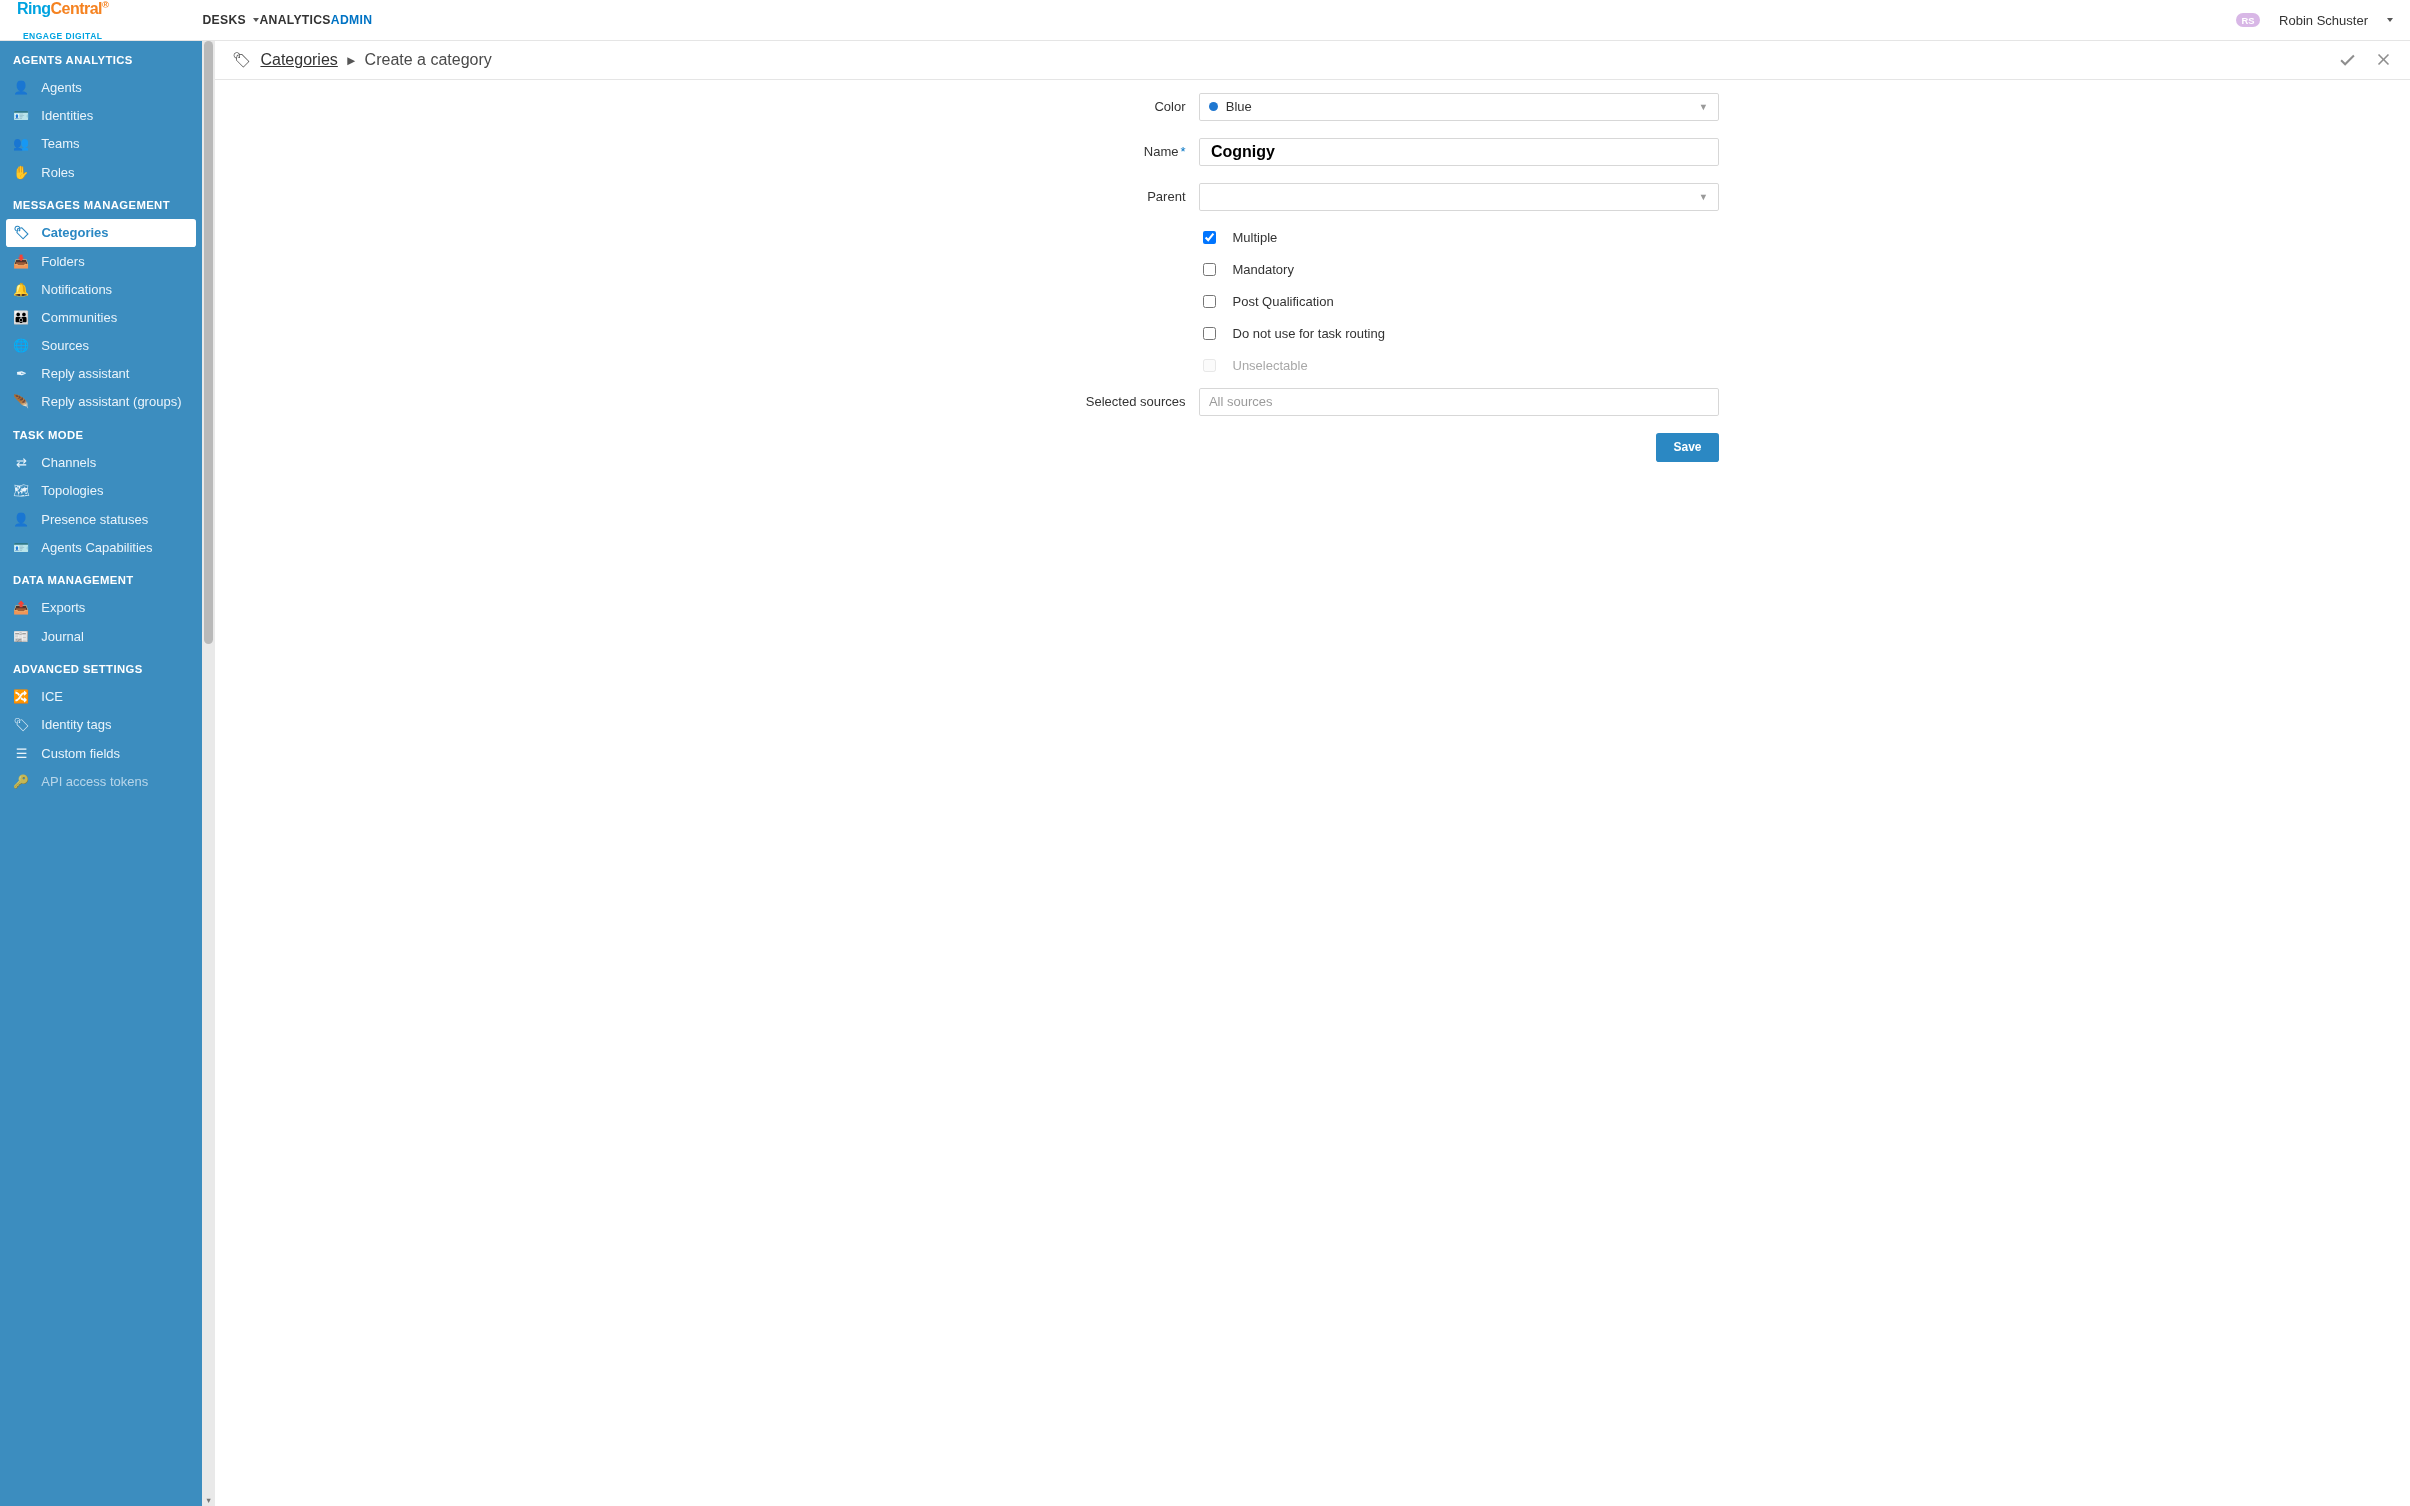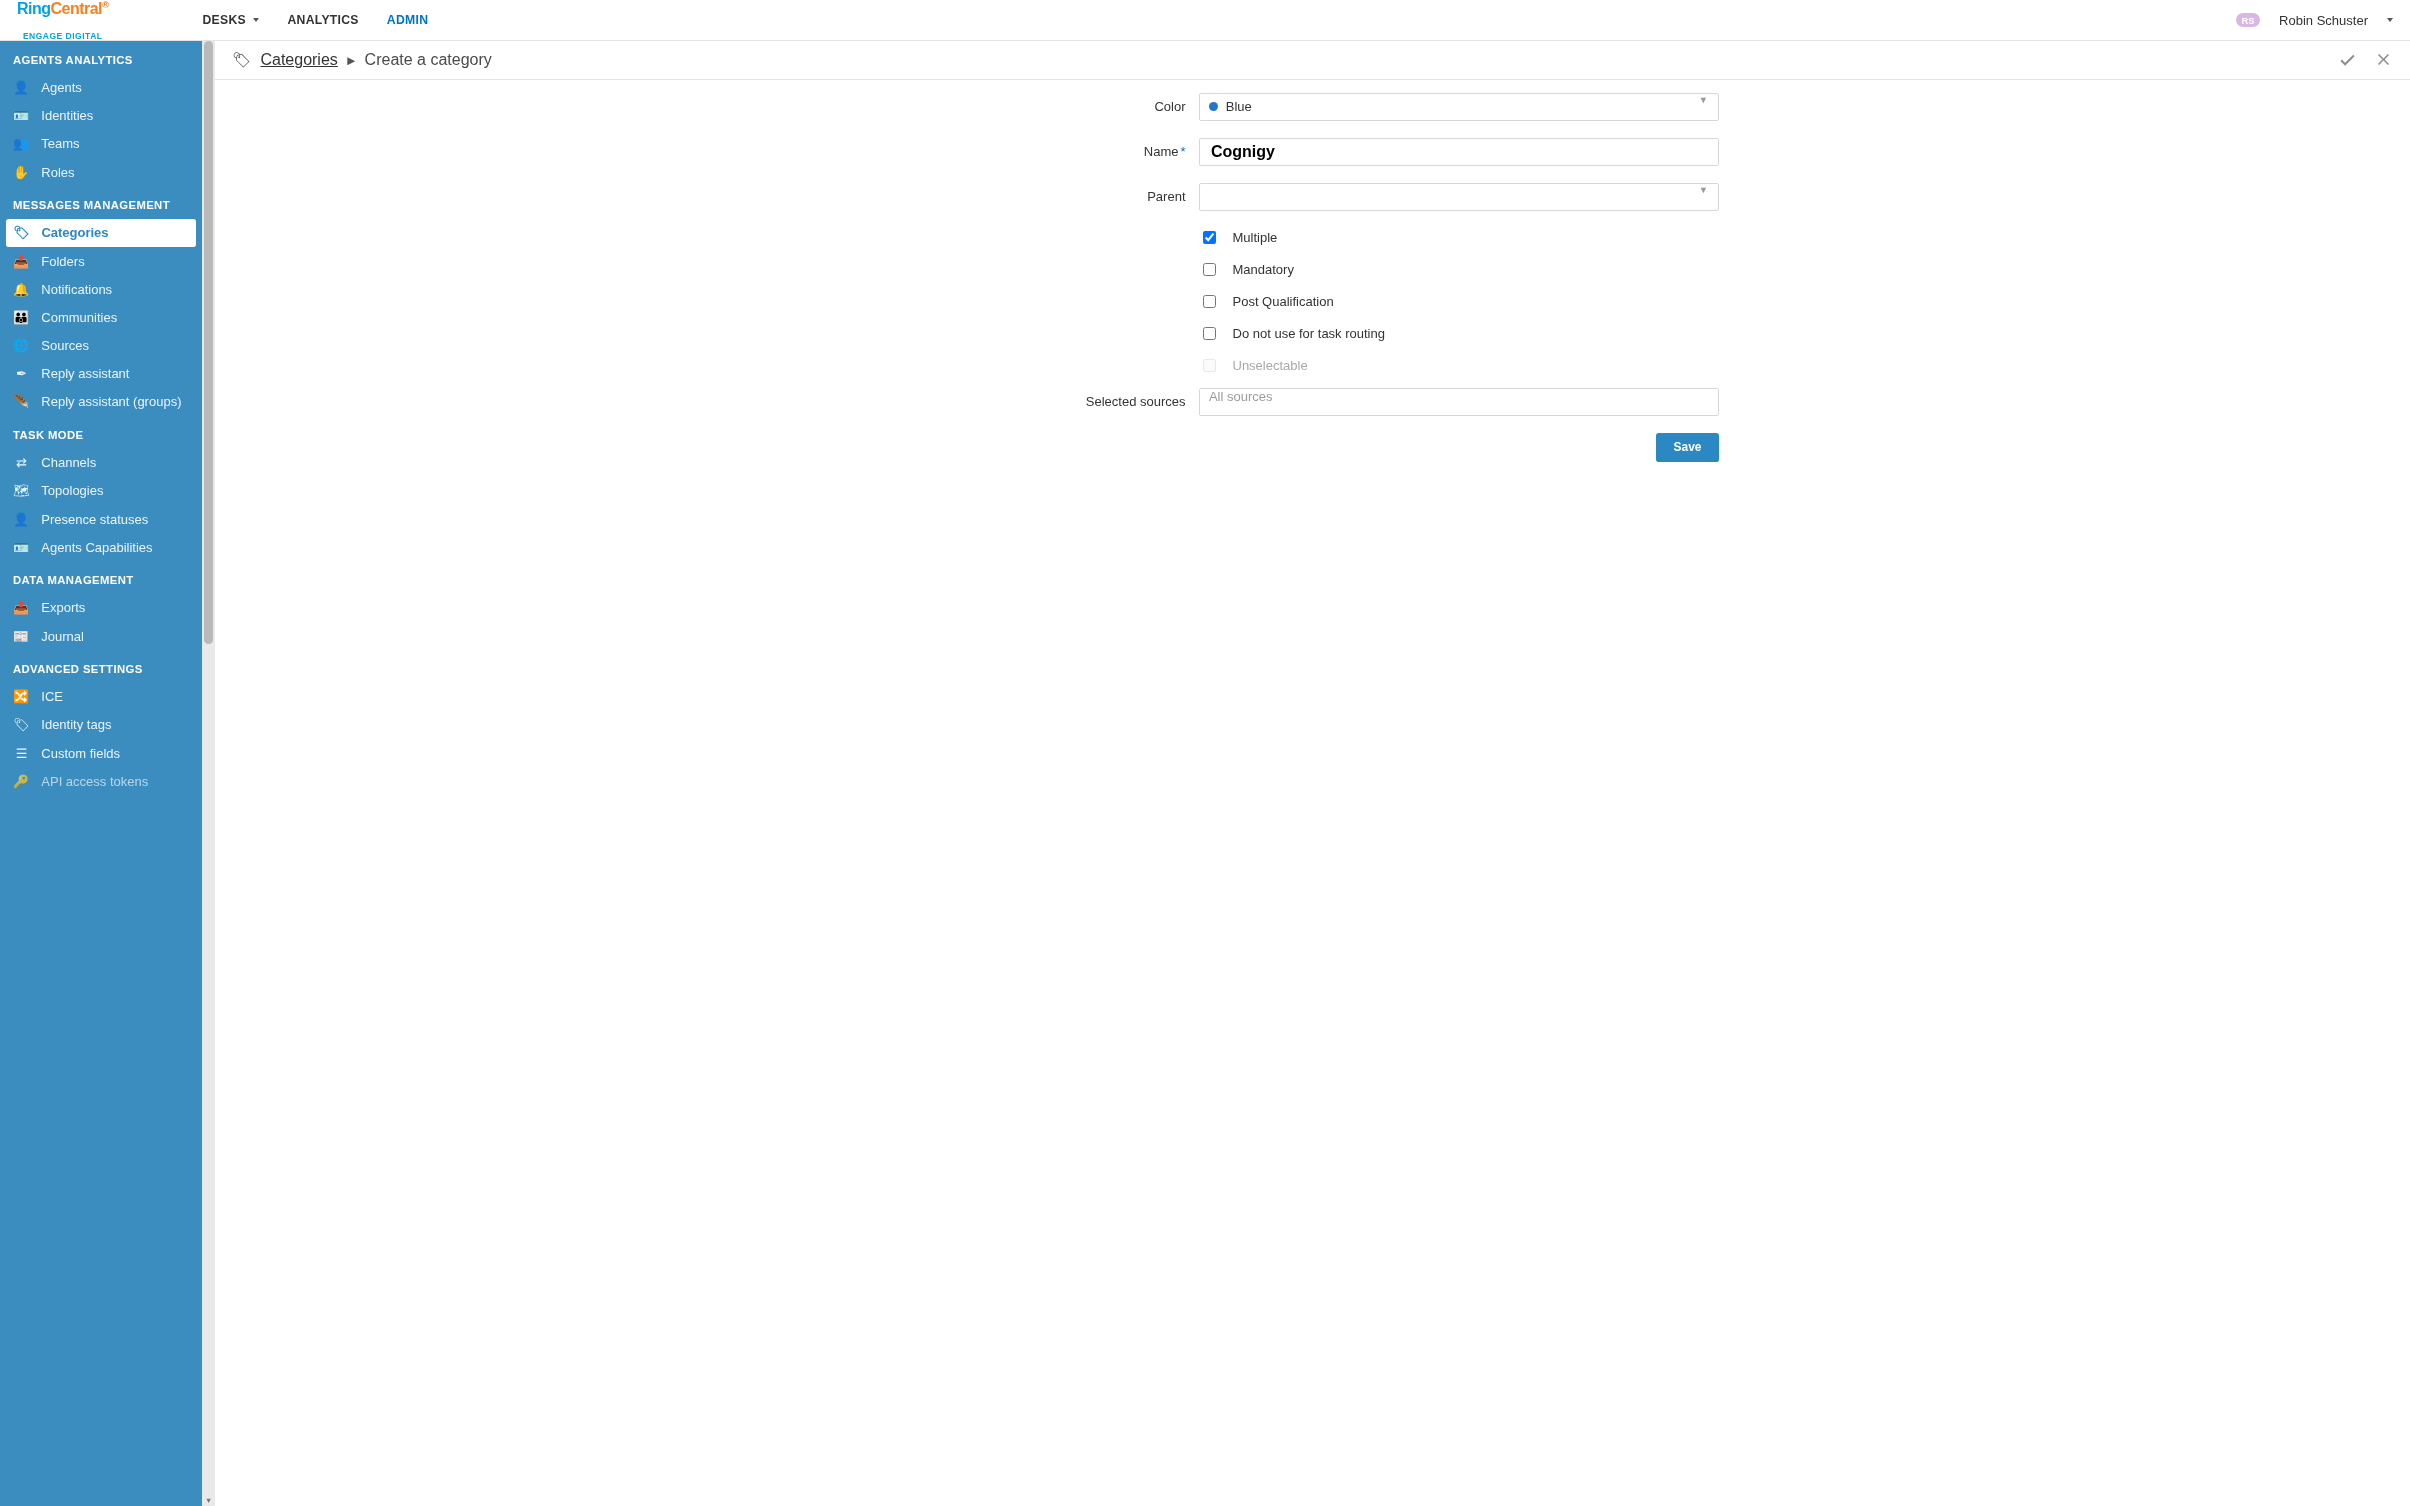--- a/index.html
+++ b/index.html
@@ -39,21 +39,21 @@
     flex-direction:column;
     align-items:center;
     margin-left:7.5px;
     margin-right:94px;
     line-height:1;
   }
   .logo-main{font-size:16px;font-weight:700;letter-spacing:-0.5px;}
   .logo-main .r1{color:var(--rc-cyan);}
   .logo-main .r2{color:var(--rc-orange);}
   .logo-sub{font-size:8.5px;font-weight:700;color:var(--rc-cyan);letter-spacing:0.5px;margin-top:15px;}
-  .topnav{display:flex;align-items:center;gap:28px;}
+  .topnav{display:flex;align-items:center;}
   .topnav .nav-item{font-size:12.2px;font-weight:600;letter-spacing:0.3px;color:#333;cursor:pointer;display:flex;align-items:center;gap:7.5px;}
   .topnav .nav-item.active{color:#0073c4;}
   .caret-down{width:0;height:0;border-left:3.8px solid transparent;border-right:3.8px solid transparent;border-top:4.7px solid #555;display:inline-block;}
   .user-area{position:absolute;right:17px;display:flex;align-items:center;gap:19px;cursor:pointer;}
   .avatar-chip{background:var(--chip-pink);color:#fff;font-size:9.4px;font-weight:700;border-radius:8.5px;padding:1.9px 5.6px;}
   .user-name{font-size:13px;color:#333;}
   
   .layout{display:flex;height:calc(100vh - 40px);}
   .sidebar-wrap{display:flex;}
   .sidebar{
@@ -116,21 +116,21 @@
   .form-wrap{flex:1;overflow:auto;padding:13px 0 38px;margin-left:28px;}
   .form{width:904px;margin:0 auto;}
   .form-row{display:flex;align-items:center;margin-bottom:17px;}
   .form-label{width:311px;text-align:right;padding-right:13px;font-size:13px;color:#333;}
   .req{color:#0073c4;margin-left:1.9px;}
   .form-control{flex:1;}
   .select-box,.text-input{
     width:520px;height:28px;
     border:0.9px solid var(--border);border-radius:1.9px;
     background:#fff;
-    display:flex;
+    display:flex;align-items:center;
     padding:0 9.4px;
     font-size:13px;color:#333;
     box-sizing:border-box;
   }
   .select-box{justify-content:space-between;cursor:pointer;position:relative;}
   .select-box .sel-caret{color:#999;font-size:9.4px;}
   .color-dot{width:9.4px;height:9.4px;border-radius:50%;background:#1f77d0;display:inline-block;margin-right:7.5px;}
   .text-input input{border:none;outline:none;width:100%;font-size:16px;font-family:inherit;font-weight:bold;}
   .checkbox-row{display:flex;align-items:center;gap:14px;margin-bottom:13px;margin-left:324px;}
   .checkbox-row input[type=checkbox]{width:13px;height:13px;}

